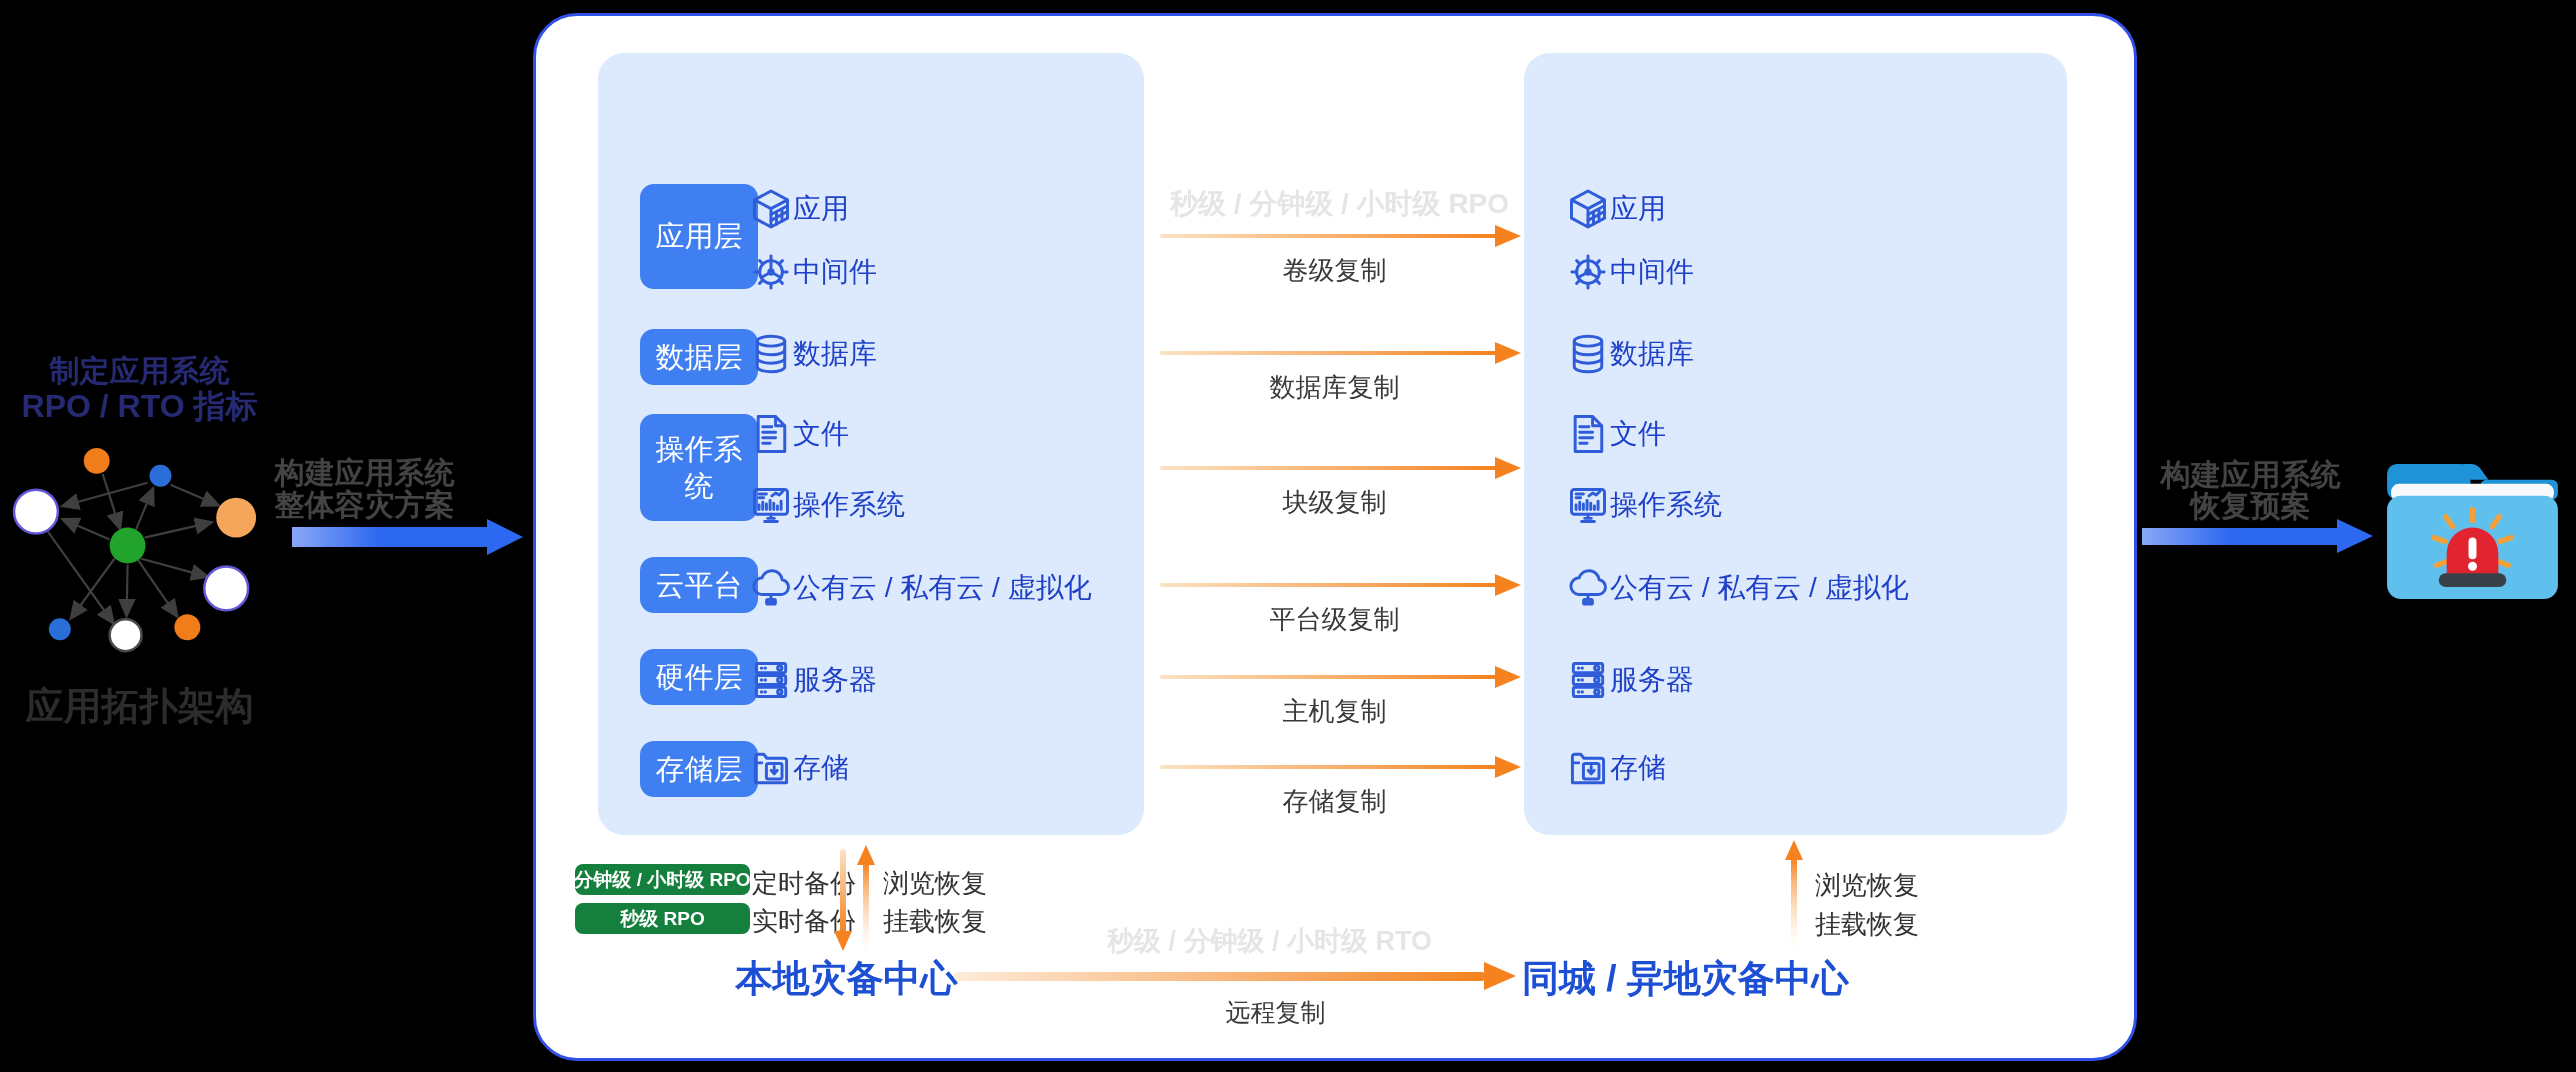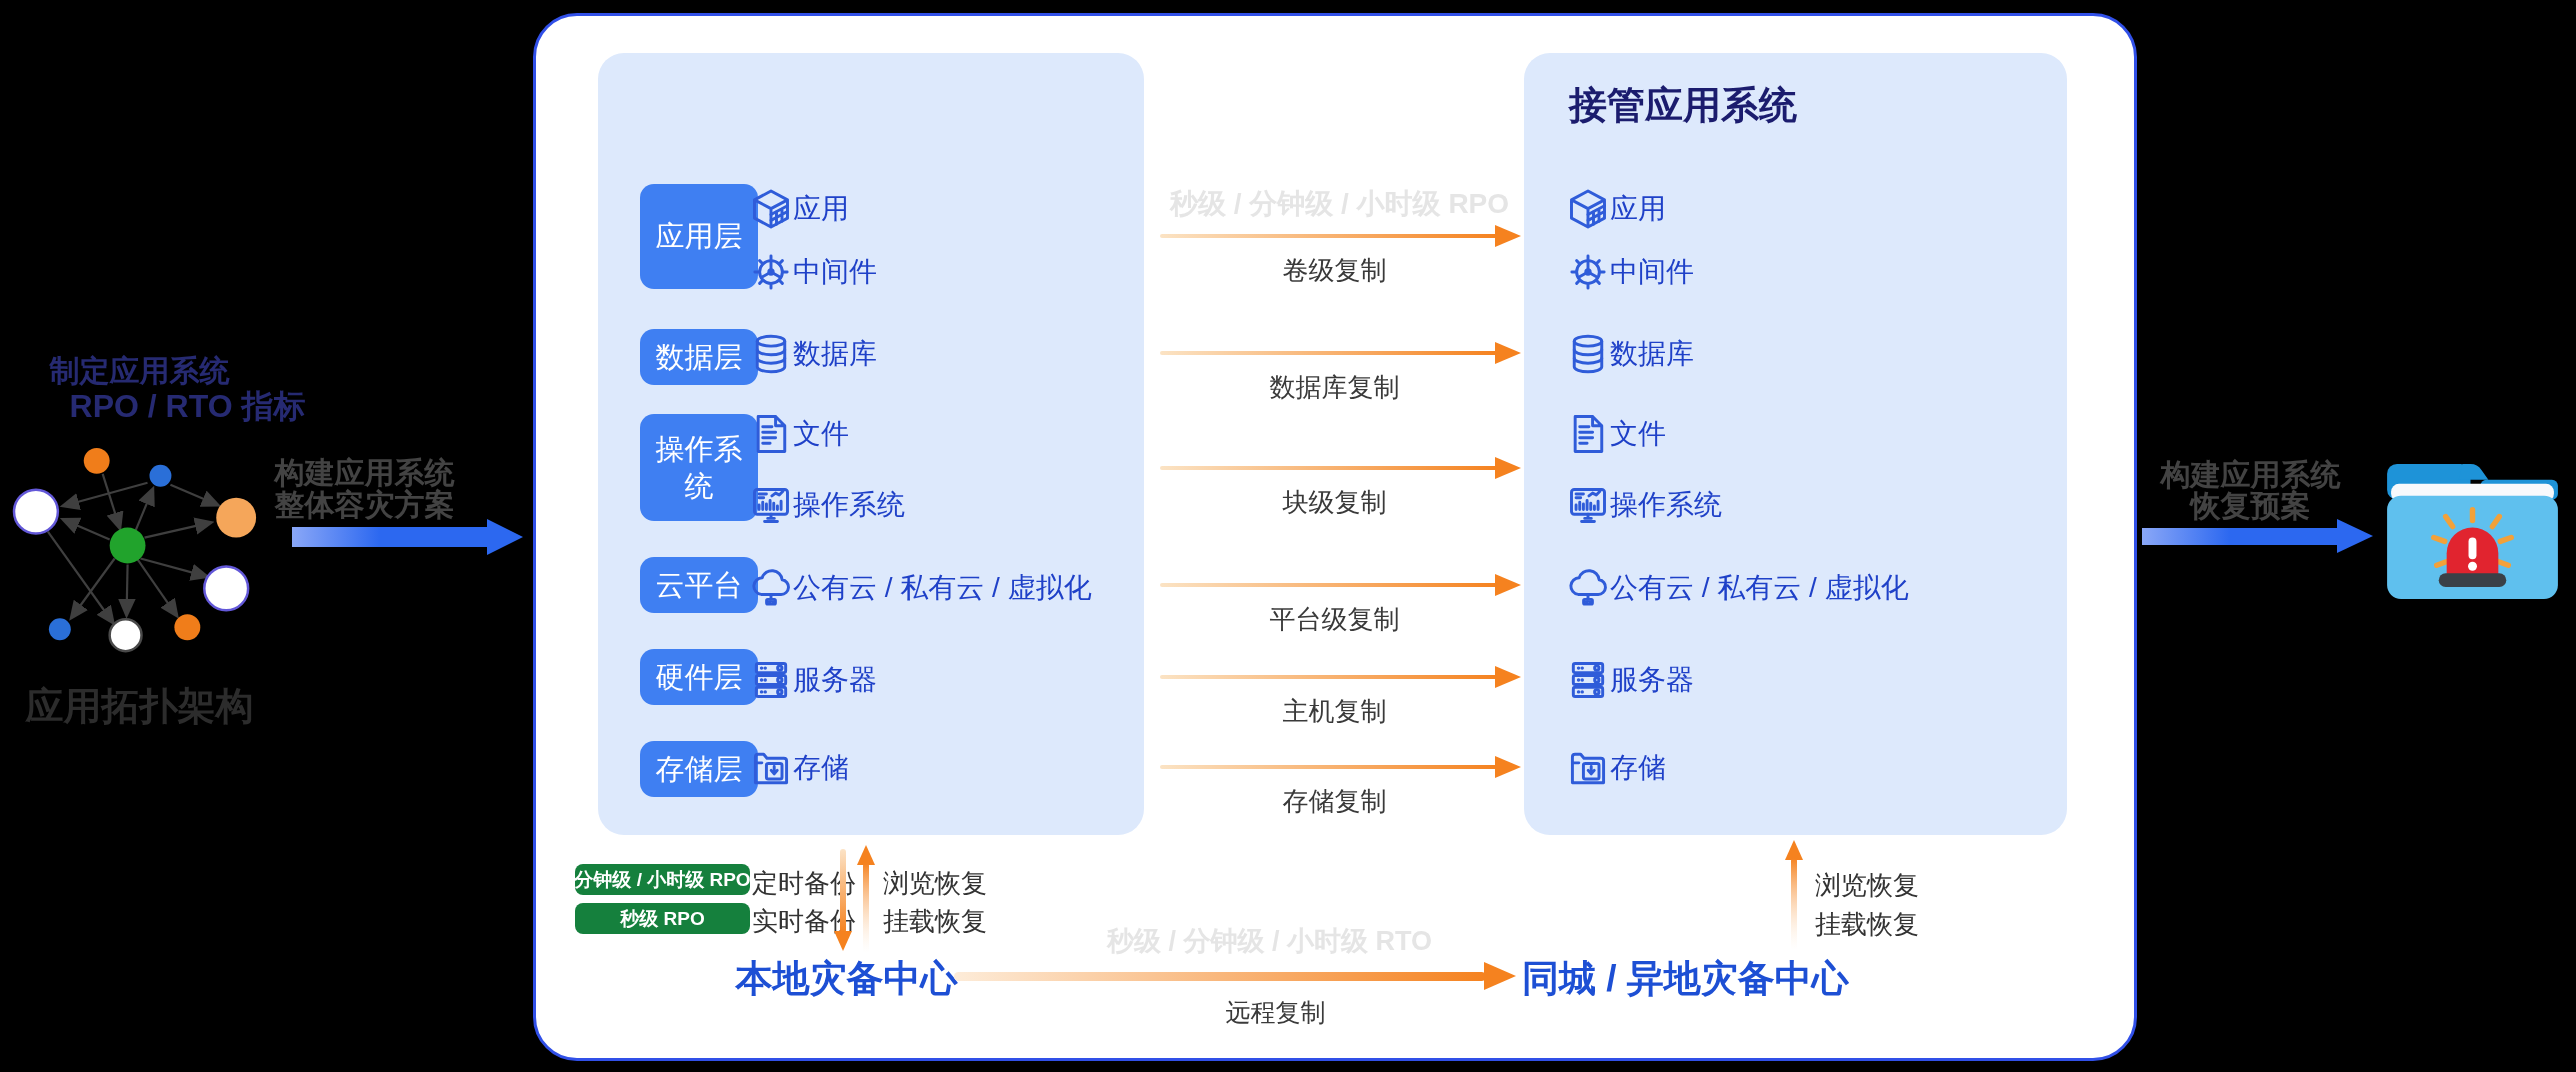--- a/index.html
+++ b/index.html
@@ -48,21 +48,21 @@
   .bhead{width:0;height:0;}
   .flowtext{font-size:30px;font-weight:bold;color:#434343;line-height:1.0;}
   .goaltext{font-weight:bold;color:#262a72;}
 </style>
 </head>
 <body>
 
 <div id="canvas">
 
   <div class="abs ctr goaltext nowrap" style="left:0;top:351px;width:279px;font-size:30px;">制定应用系统</div>
-  <div class="abs ctr goaltext nowrap" style="left:0;top:385px;width:279px;font-size:32px;padding-left:48px;">RPO / RTO 指标</div>
+  <div class="abs ctr goaltext nowrap" style="left:0;top:385px;width:279px;font-size:32px;">RPO / RTO 指标</div>
 
   <svg class="abs" style="left:0;top:428px;" width="299" height="259" viewBox="0 0 300 260">
     <defs>
       <marker id="mArr" markerWidth="9" markerHeight="8" refX="7" refY="4" orient="auto">
         <path d="M0,0 L9,4 L0,8 Z" fill="#3f3f3f"></path>
       </marker>
     </defs>
     <g stroke="#3f3f3f" stroke-width="2.2" marker-end="url(#mArr)">
       <line x1="103" y1="46" x2="120" y2="100"></line>
       <line x1="136" y1="103" x2="153" y2="62"></line>
@@ -196,21 +196,20 @@
 
   <div class="abs oshaft" style="left:1160px;top:675px;width:337px;"></div>
   <div class="abs ohead" style="left:1495px;top:666px;"></div>
   <div class="abs ctr alabel nowrap" style="left:1185px;top:694px;width:299px;">主机复制</div>
 
   <div class="abs oshaft" style="left:1160px;top:765px;width:337px;"></div>
   <div class="abs ohead" style="left:1495px;top:756px;"></div>
   <div class="abs ctr alabel nowrap" style="left:1185px;top:784px;width:299px;">存储复制</div>
 
   <div class="abs panel" style="left:1524px;width:543px;"></div>
-  <div class="abs ptitle nowrap" style="left:1569px;top:80px;">接管应用系统</div>
 
   <div class="abs row" style="left:1566px;top:186px;">
     <svg viewBox="0 0 24 24">
       <path d="M12 2.2 L21 7 V17 L12 21.8 L3 17 V7 Z M3 7 L12 11.8 L21 7 M12 11.8 V21.8"></path>
       <path d="M12 15 L21 10.2 M12 18.2 L21 13.4 M15 13.4 V20.3 M18 11.8 V18.7"></path>
     </svg>
     <span class="rowlabel">应用</span>
   </div>
   <div class="abs row" style="left:1566px;top:249px;">
     <svg viewBox="0 0 24 24">

